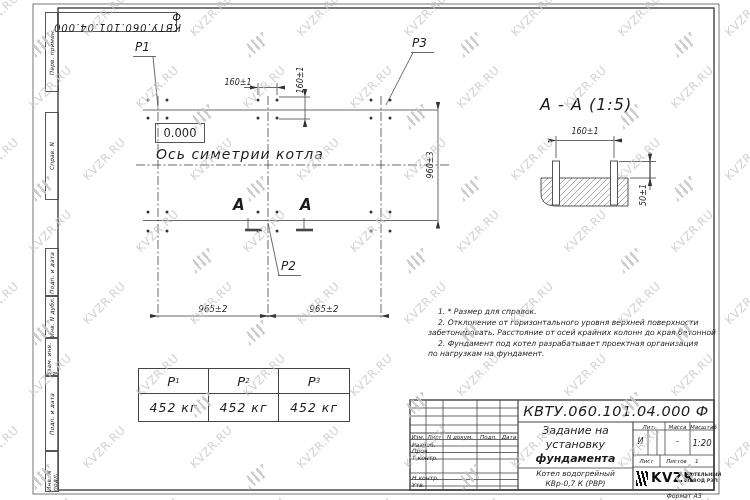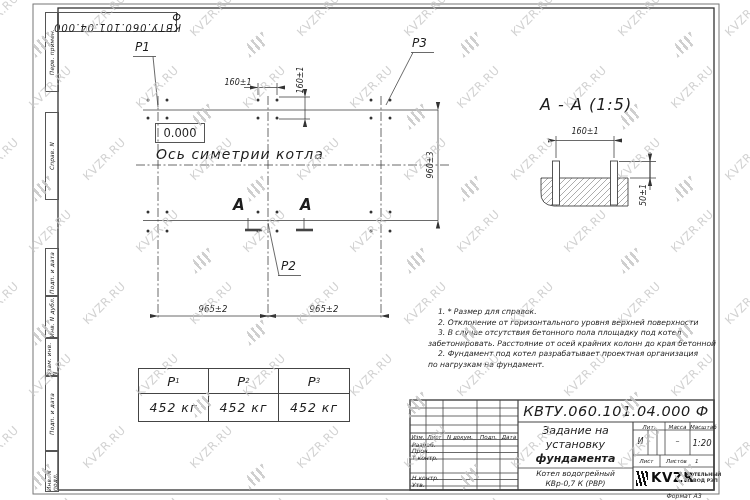--- a/index.html
+++ b/index.html
@@ -222,21 +222,20 @@
   <div class="t" style="left:233px;top:196px;font-size:15px;font-weight:bold;">А</div>
   <div class="t" style="left:300px;top:196px;font-size:15px;font-weight:bold;">А</div>
 
   <div class="t" style="left:540px;top:95px;font-size:16px;letter-spacing:1px;">А - А (1:5)</div>
   <div class="t c" style="left:565px;top:127px;width:40px;font-size:8px;">160±1</div>
   <div class="t c rot" style="left:629px;top:190px;width:30px;height:10px;font-size:8px;">50±1</div>
 
   <div id="notes">
     <div class="ln ind">1. * Размер для справок.</div>
     <div class="ln ind">2. Отклонение от горизонтального уровня верхней поверхности</div>
-    <div class="ln ind">3. В случае отсутствия бетонного пола площадку под котел</div>
     <div class="ln">забетонировать. Расстояние от осей крайних колонн до края бетонной</div>
     <div class="ln ind">2. Фундамент под котел разрабатывает проектная организация</div>
     <div class="ln">по нагрузкам на фундамент.</div>
   </div>
 
   <div id="ptable">
     <div class="cell hd">
       <span>P</span>
         <sub>1</sub>
       </div>

